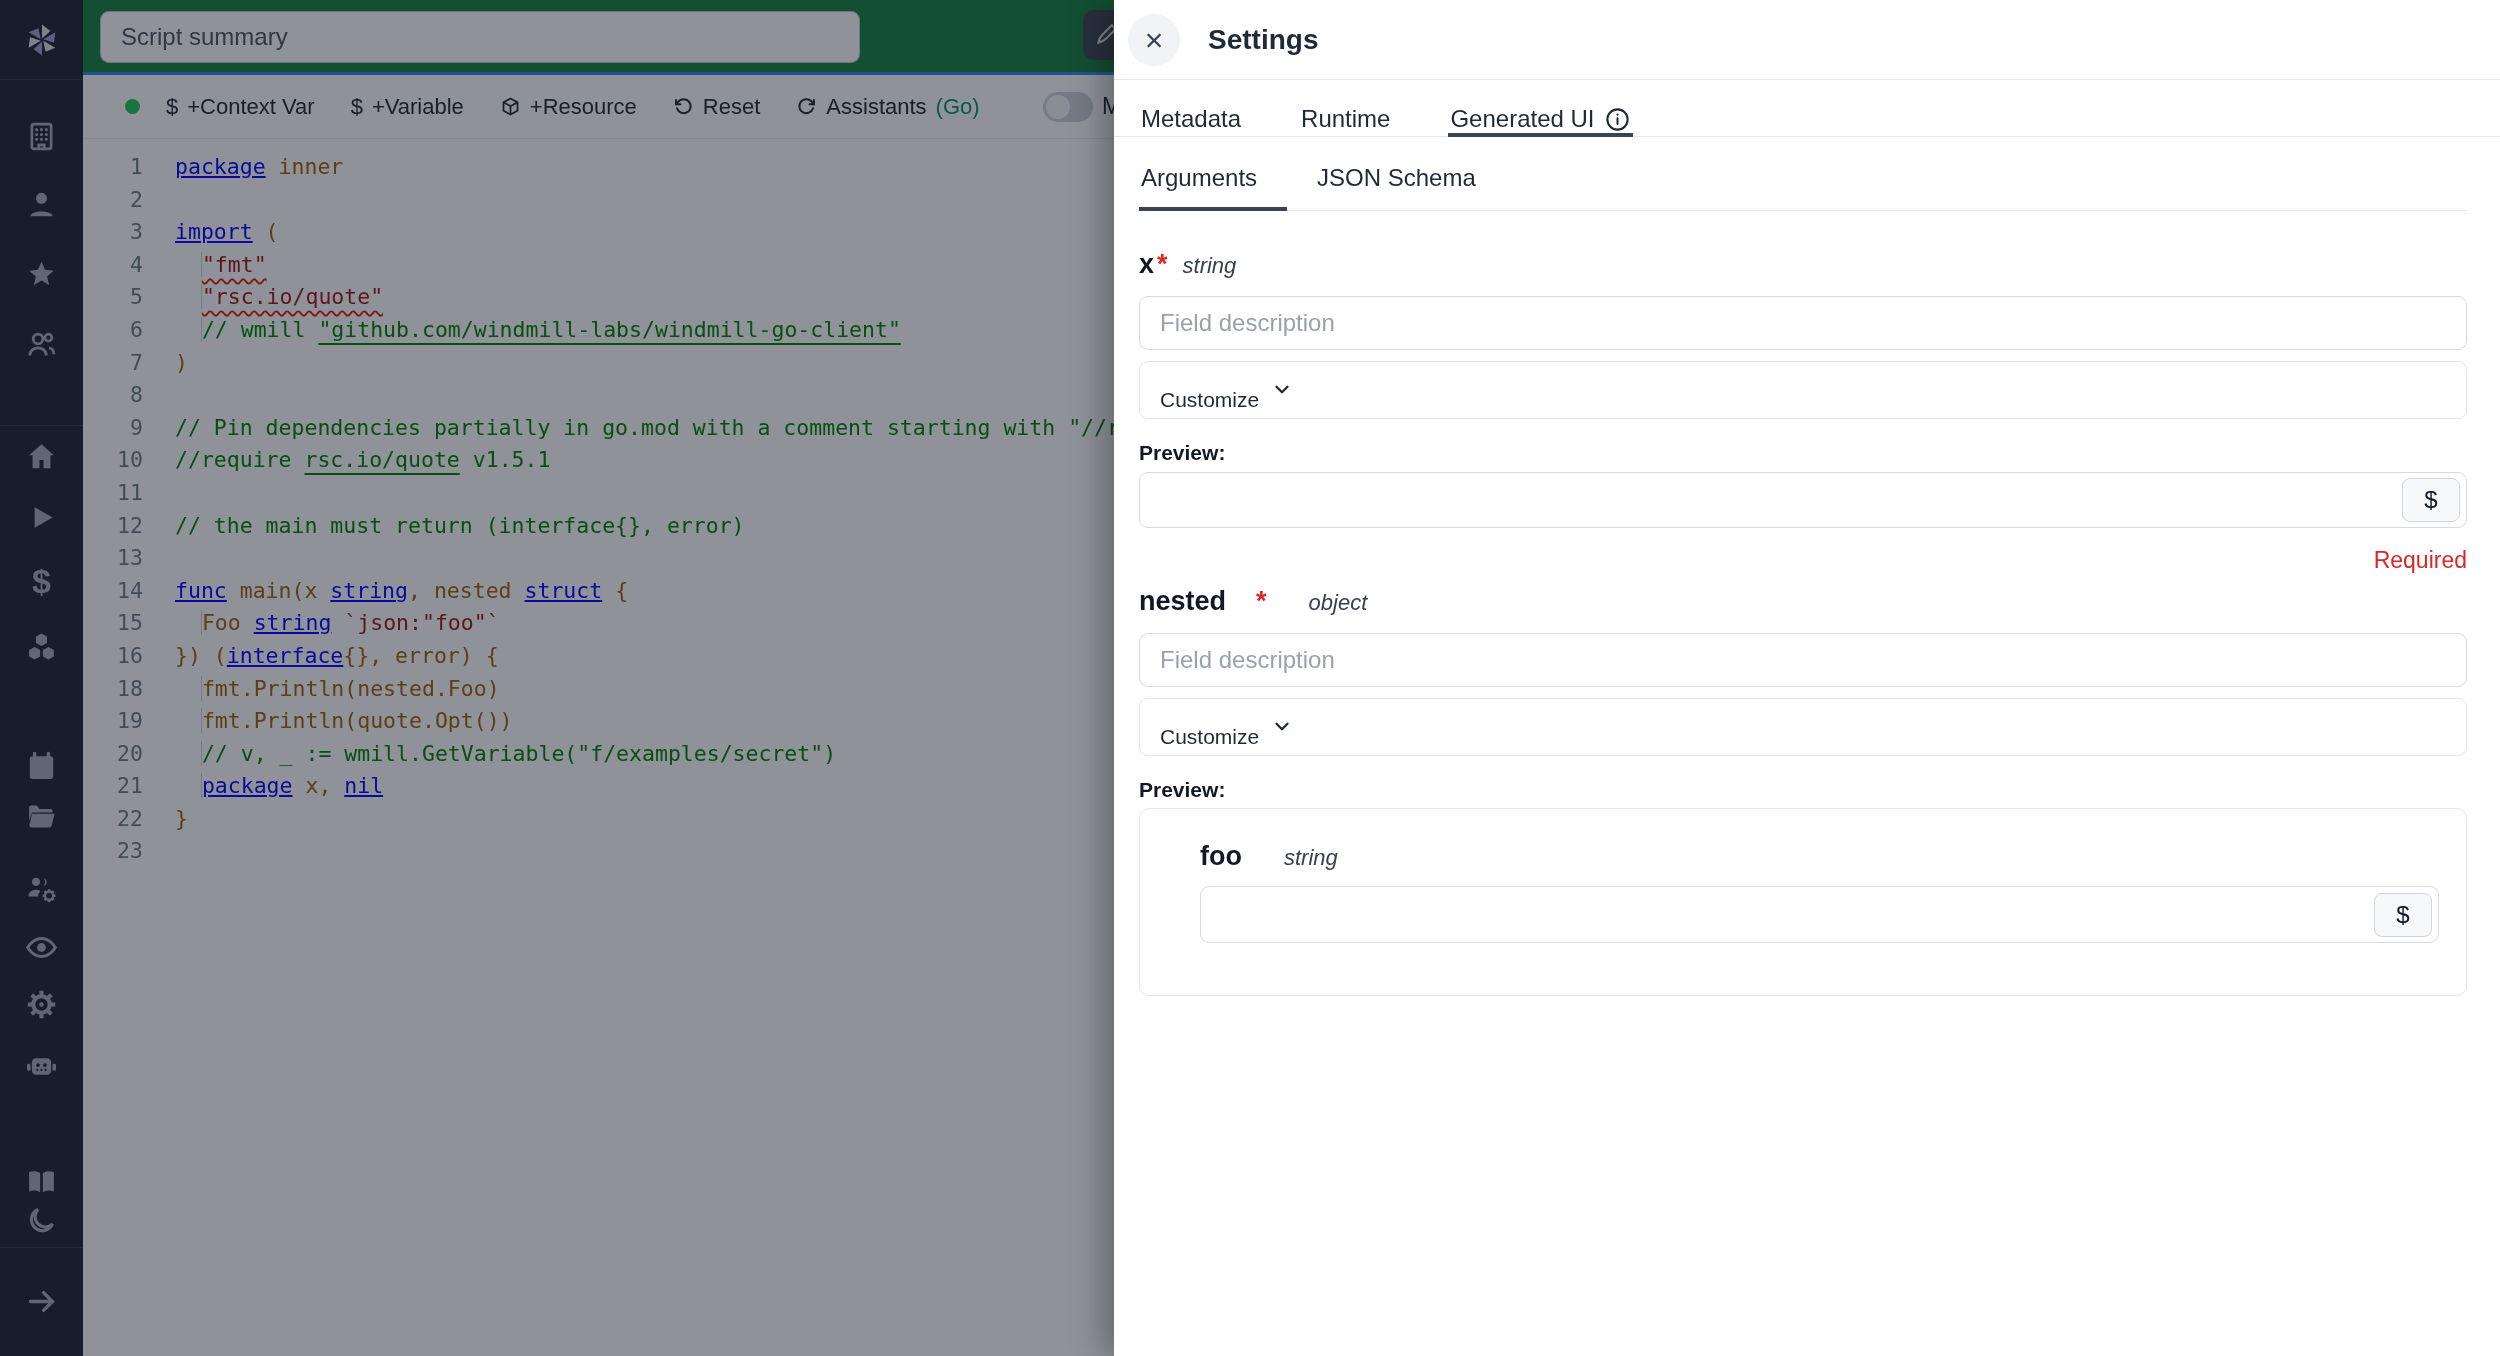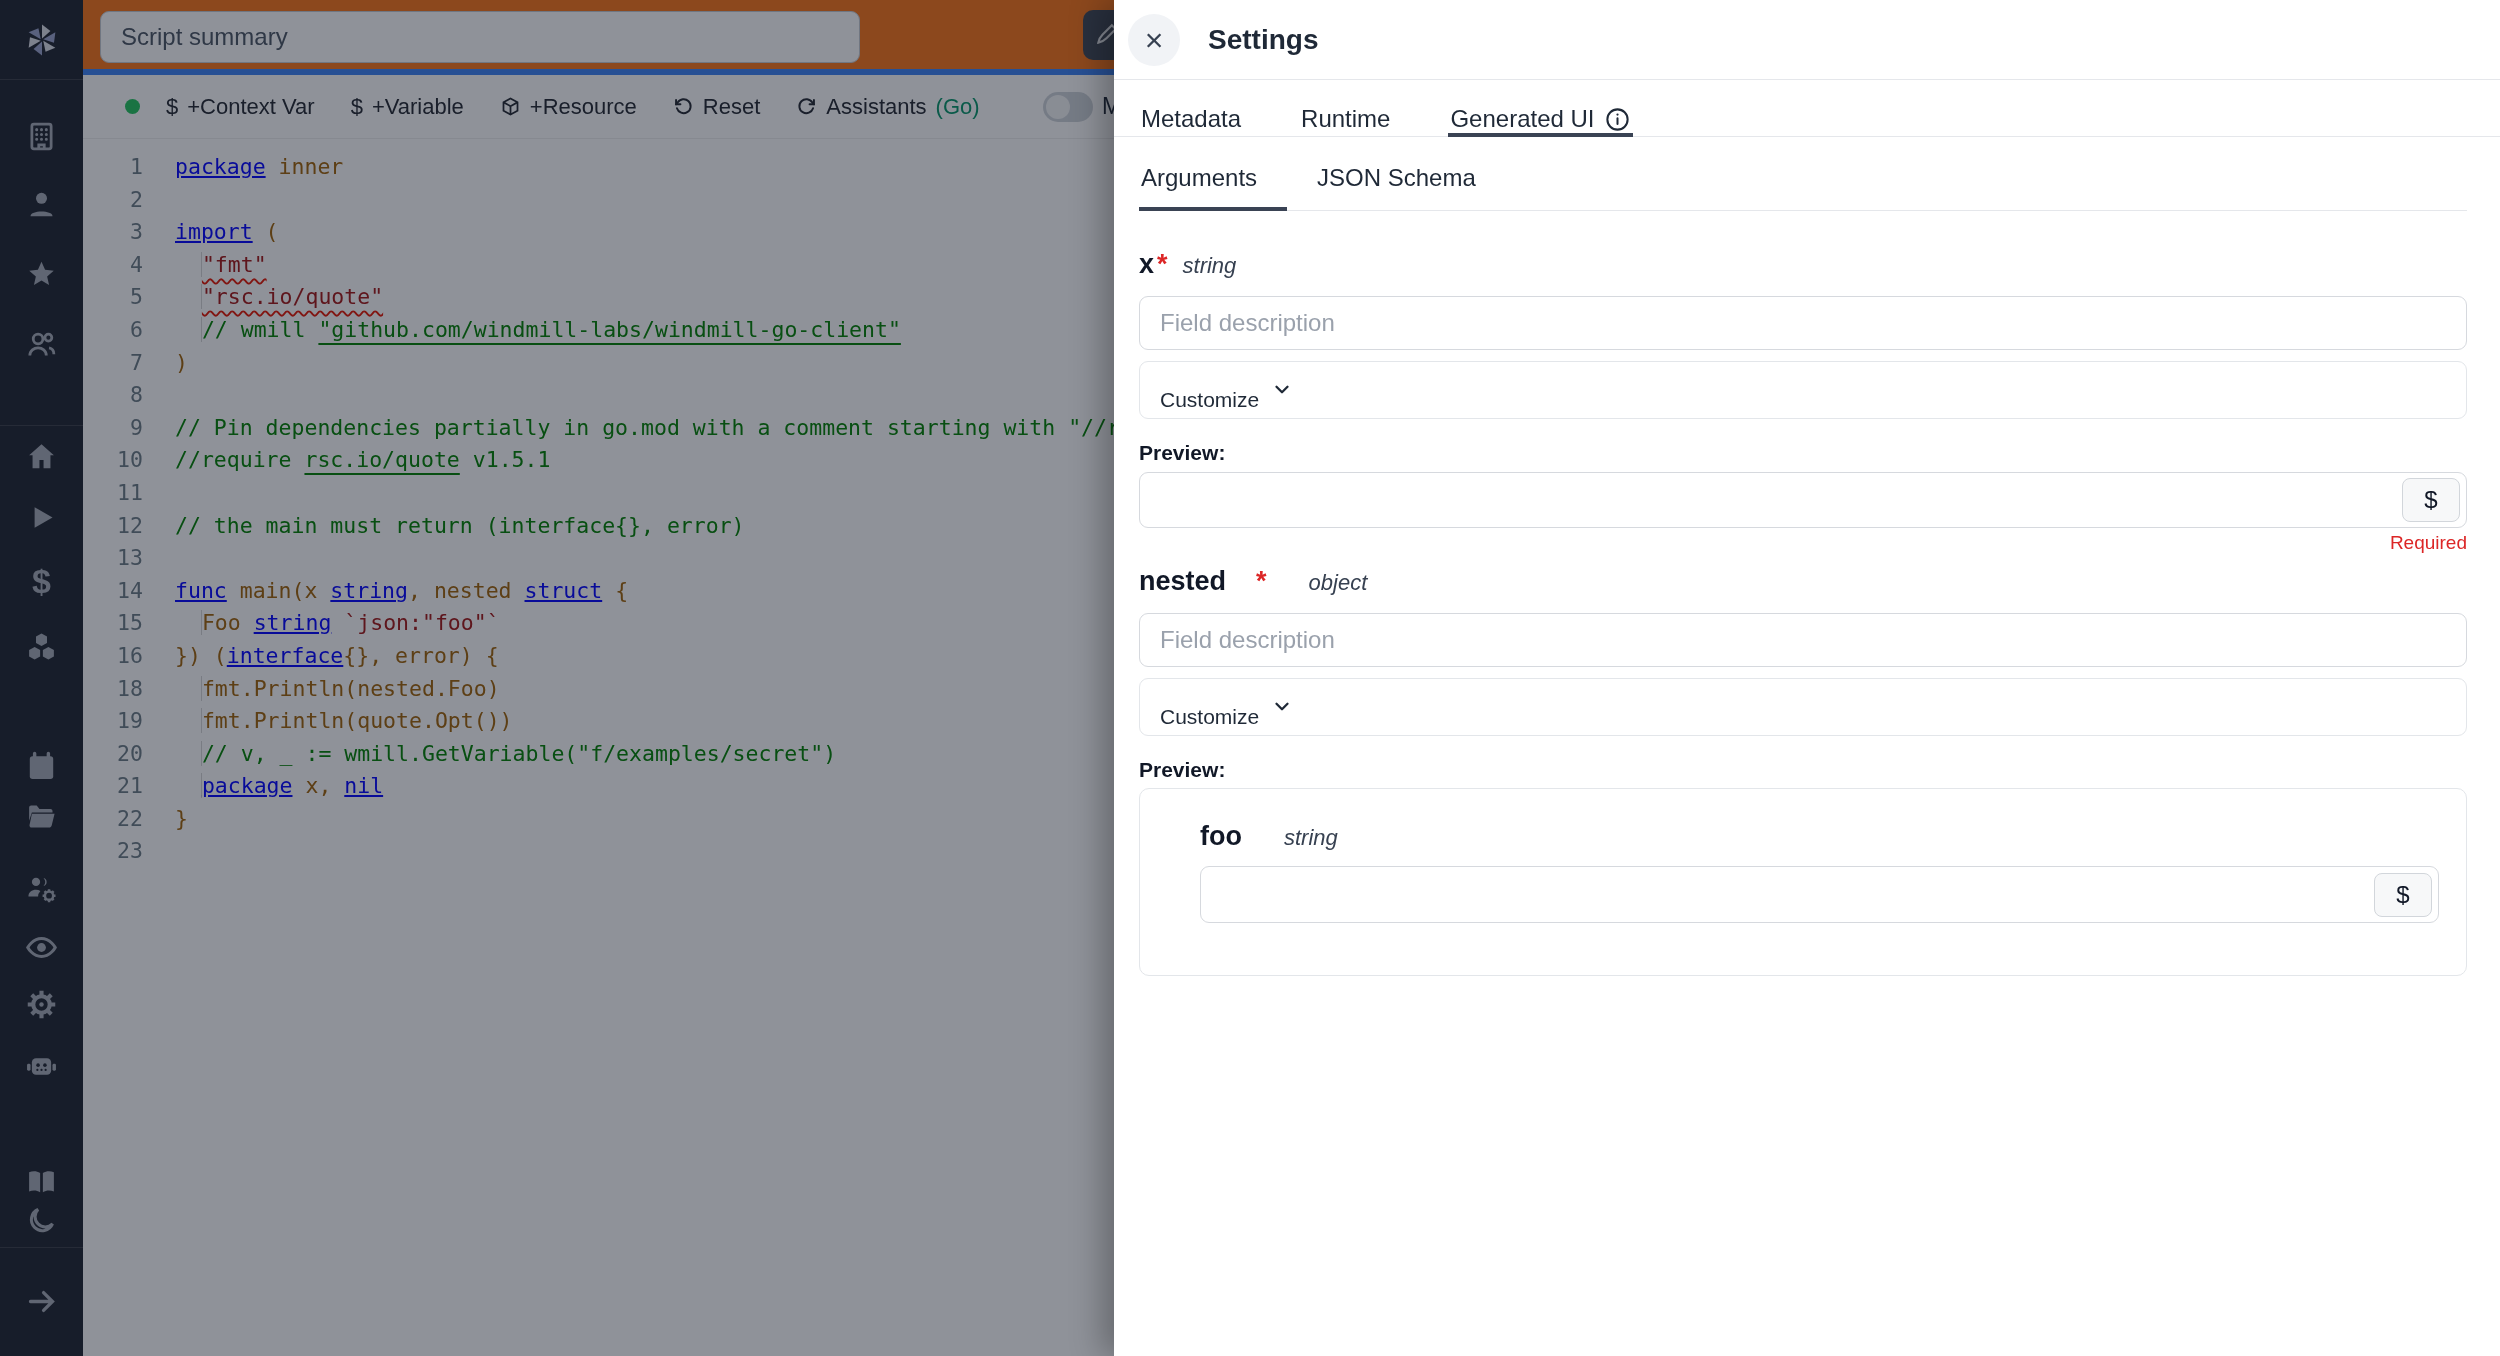--- a/index.html
+++ b/index.html
@@ -11,21 +11,21 @@
   .sidebar { position:absolute; left:0; top:0; width:83px; height:100%; background:#1e232e; z-index:1; }
   .logo-wrap { position:absolute; top:0; left:0; width:100%; height:80px; display:flex; align-items:center; justify-content:center; border-bottom:1px solid rgba(255,255,255,.12); }
   .logo-wrap svg { width:44px; height:44px; }
   .side-item { position:absolute; left:0; width:100%; display:flex; justify-content:center; color:#a7adb8; }
   .side-item svg { width:33px; height:33px; }
   .side-item .tglyph { font-size:34px; line-height:33px; font-weight:bold; color:#a7adb8; }
   .side-sep { position:absolute; left:0; width:100%; border-top:1px solid rgba(255,255,255,.12); }
 
   
   .main { position:absolute; left:83px; top:0; width:1031px; height:100%; background:#fff; overflow:hidden; z-index:2; }
-  .topbar { position:relative; height:75px; border-bottom:6px solid #3b82f6; background:#f97316; }
+  .topbar { position:relative; height:75px; border-bottom:3px solid #3b82f6; background:#15803d; }
   .summary-input { position:absolute; left:17px; top:11px; width:760px; height:52px; border:1.5px solid #c4cad2; border-radius:9px; font-size:24px; padding:0 20px; color:#111827; font-family:"Liberation Sans",sans-serif; outline:none; }
   .summary-input::placeholder { color:#4b5563; }
   .pen-btn { position:absolute; left:1000px; top:10px; width:47px; height:50px; background:#3f4754; border:none; border-radius:10px 0 0 10px; color:#e5e7eb; display:flex; align-items:center; justify-content:center; }
   .pen-btn svg { width:26px; height:26px; }
 
   .toolbar { position:relative; height:64px; display:flex; align-items:center; padding-left:42px; background:#fff; border-bottom:1px solid #efefef; }
   .dot { width:15px; height:15px; border-radius:50%; background:var(--dot,#22c55e); margin-right:26px; flex:0 0 auto; }
   .tb-item { display:flex; align-items:center; gap:9px; margin-right:36px; background:none; border:none; font-family:"Liberation Sans",sans-serif; font-size:22px; color:#222730; white-space:nowrap; }
   .tb-item svg { width:21px; height:21px; }
   .tb-item .accent { color:var(--go,#059669); }
@@ -71,21 +71,21 @@
   .ftype { font-size:22px; font-style:italic; color:#374151; margin-left:15px; }
   .desc-input { margin-top:16px; width:100%; height:54px; border:1px solid #d6d9de; border-radius:9px; padding:0 20px; font-size:24px; color:#111827; font-family:"Liberation Sans",sans-serif; outline:none; display:block; }
   .desc-input::placeholder { color:#9aa1ac; }
   .customize-box { margin-top:11px; height:58px; border:1px solid #e3e6ea; border-radius:9px; display:flex; align-items:center; padding:0 20px; background:#fff; width:100%; font-family:"Liberation Sans",sans-serif; }
   .cust-label { font-size:21px; color:#1f2937; text-underline-offset:4px;margin-top:20px; }
   .customize-box svg { width:22px; height:22px; margin-left:12px; color:#1f2937; }
   .preview-label { margin-top:22px; font-size:21px; font-weight:700; color:#111827; }
   .preview-wrap { margin-top:7px; position:relative; height:56px; border:1px solid #d6d9de; border-radius:9px; background:#fff; }
   .preview-input { width:100%; height:100%; border:none; background:transparent; border-radius:9px; padding:0 80px 0 18px; font-size:24px; outline:none; font-family:"Liberation Sans",sans-serif; }
   .dollar-btn { position:absolute; right:6px; top:50%; transform:translateY(-50%); width:58px; height:44px; border:1px solid #d2d6db; border-radius:8px; background:#f7f8f9; font-size:24px; color:#111827; font-family:"Liberation Sans",sans-serif; }
-  .required-msg { margin-top:4px; text-align:right; font-size:19px; color:var(--red,#dc2626); }
+  .required-msg { margin-top:19px; text-align:right; font-size:23px; color:var(--red,#dc2626); }
   .field-nested .field-label { margin-top:12px;gap:27px; }
   .preview-box { margin-top:6px; border:1px solid #e3e6ea; border-radius:10px; padding:32px 27px 52px 60px; }
   .preview-box .field-label { margin-top:0; }
   .preview-box .preview-wrap { margin-top:14px; height:57px; }
 </style>
 </head>
 <body>
 
 <div class="screen">
 

